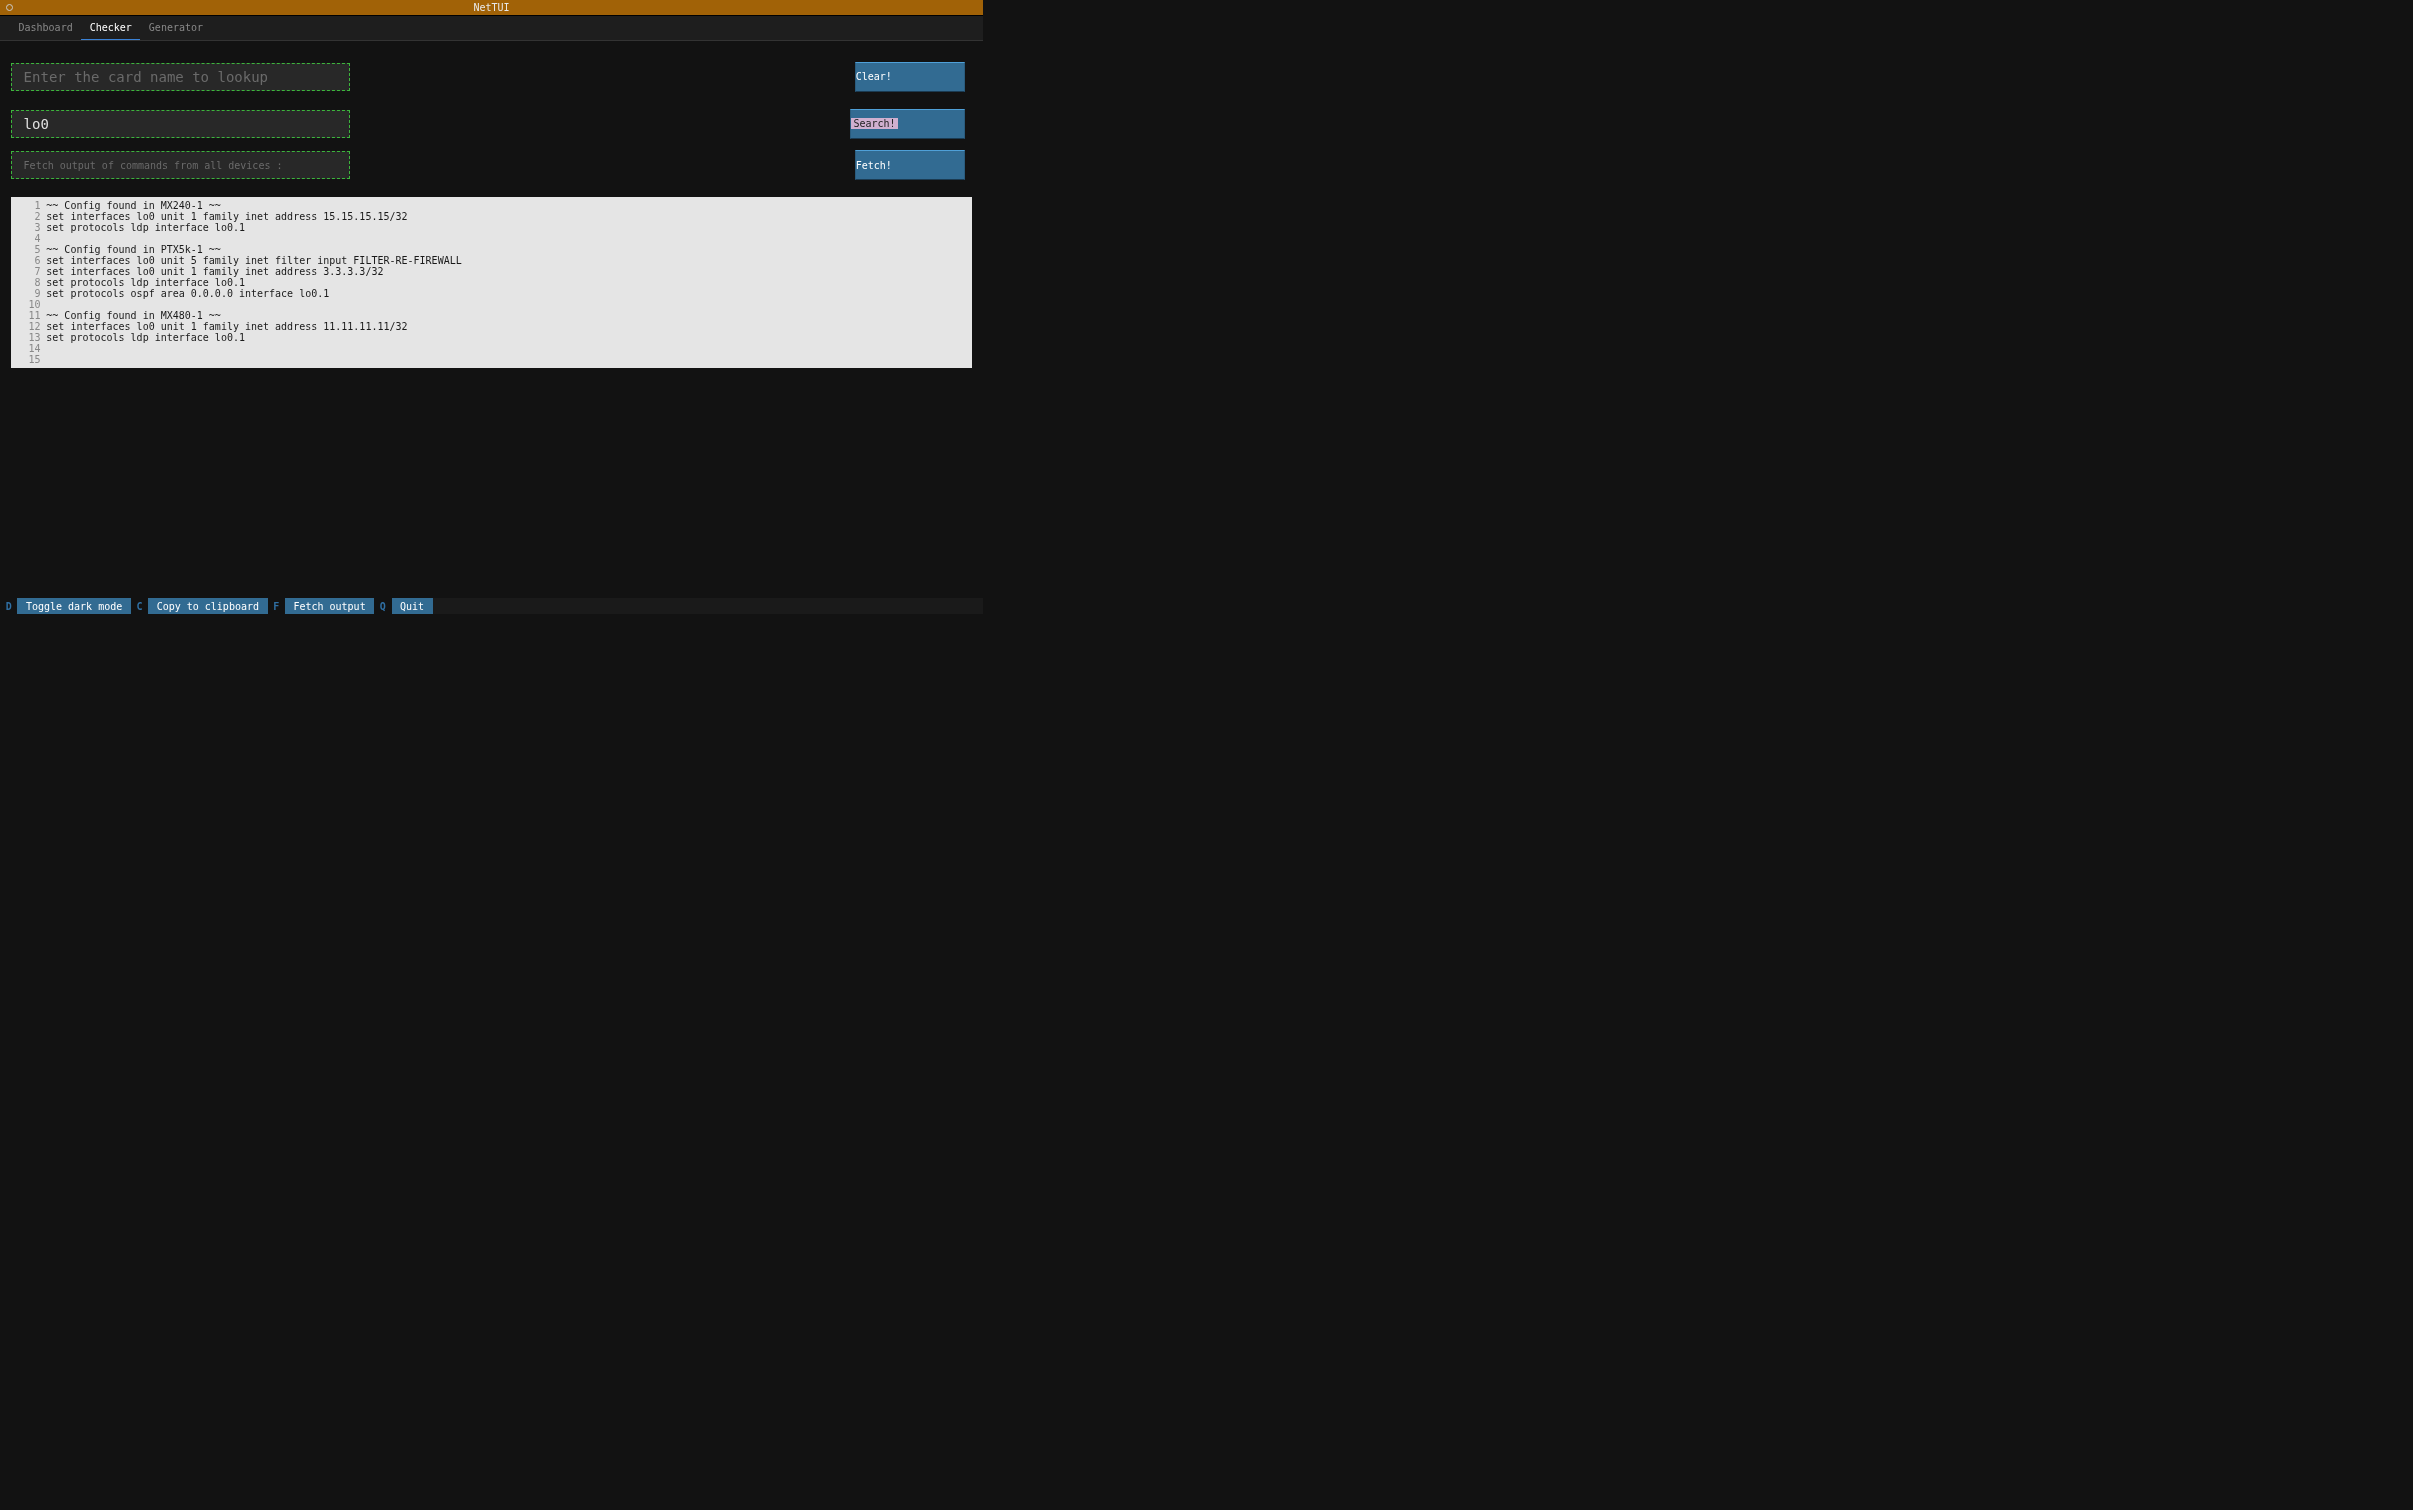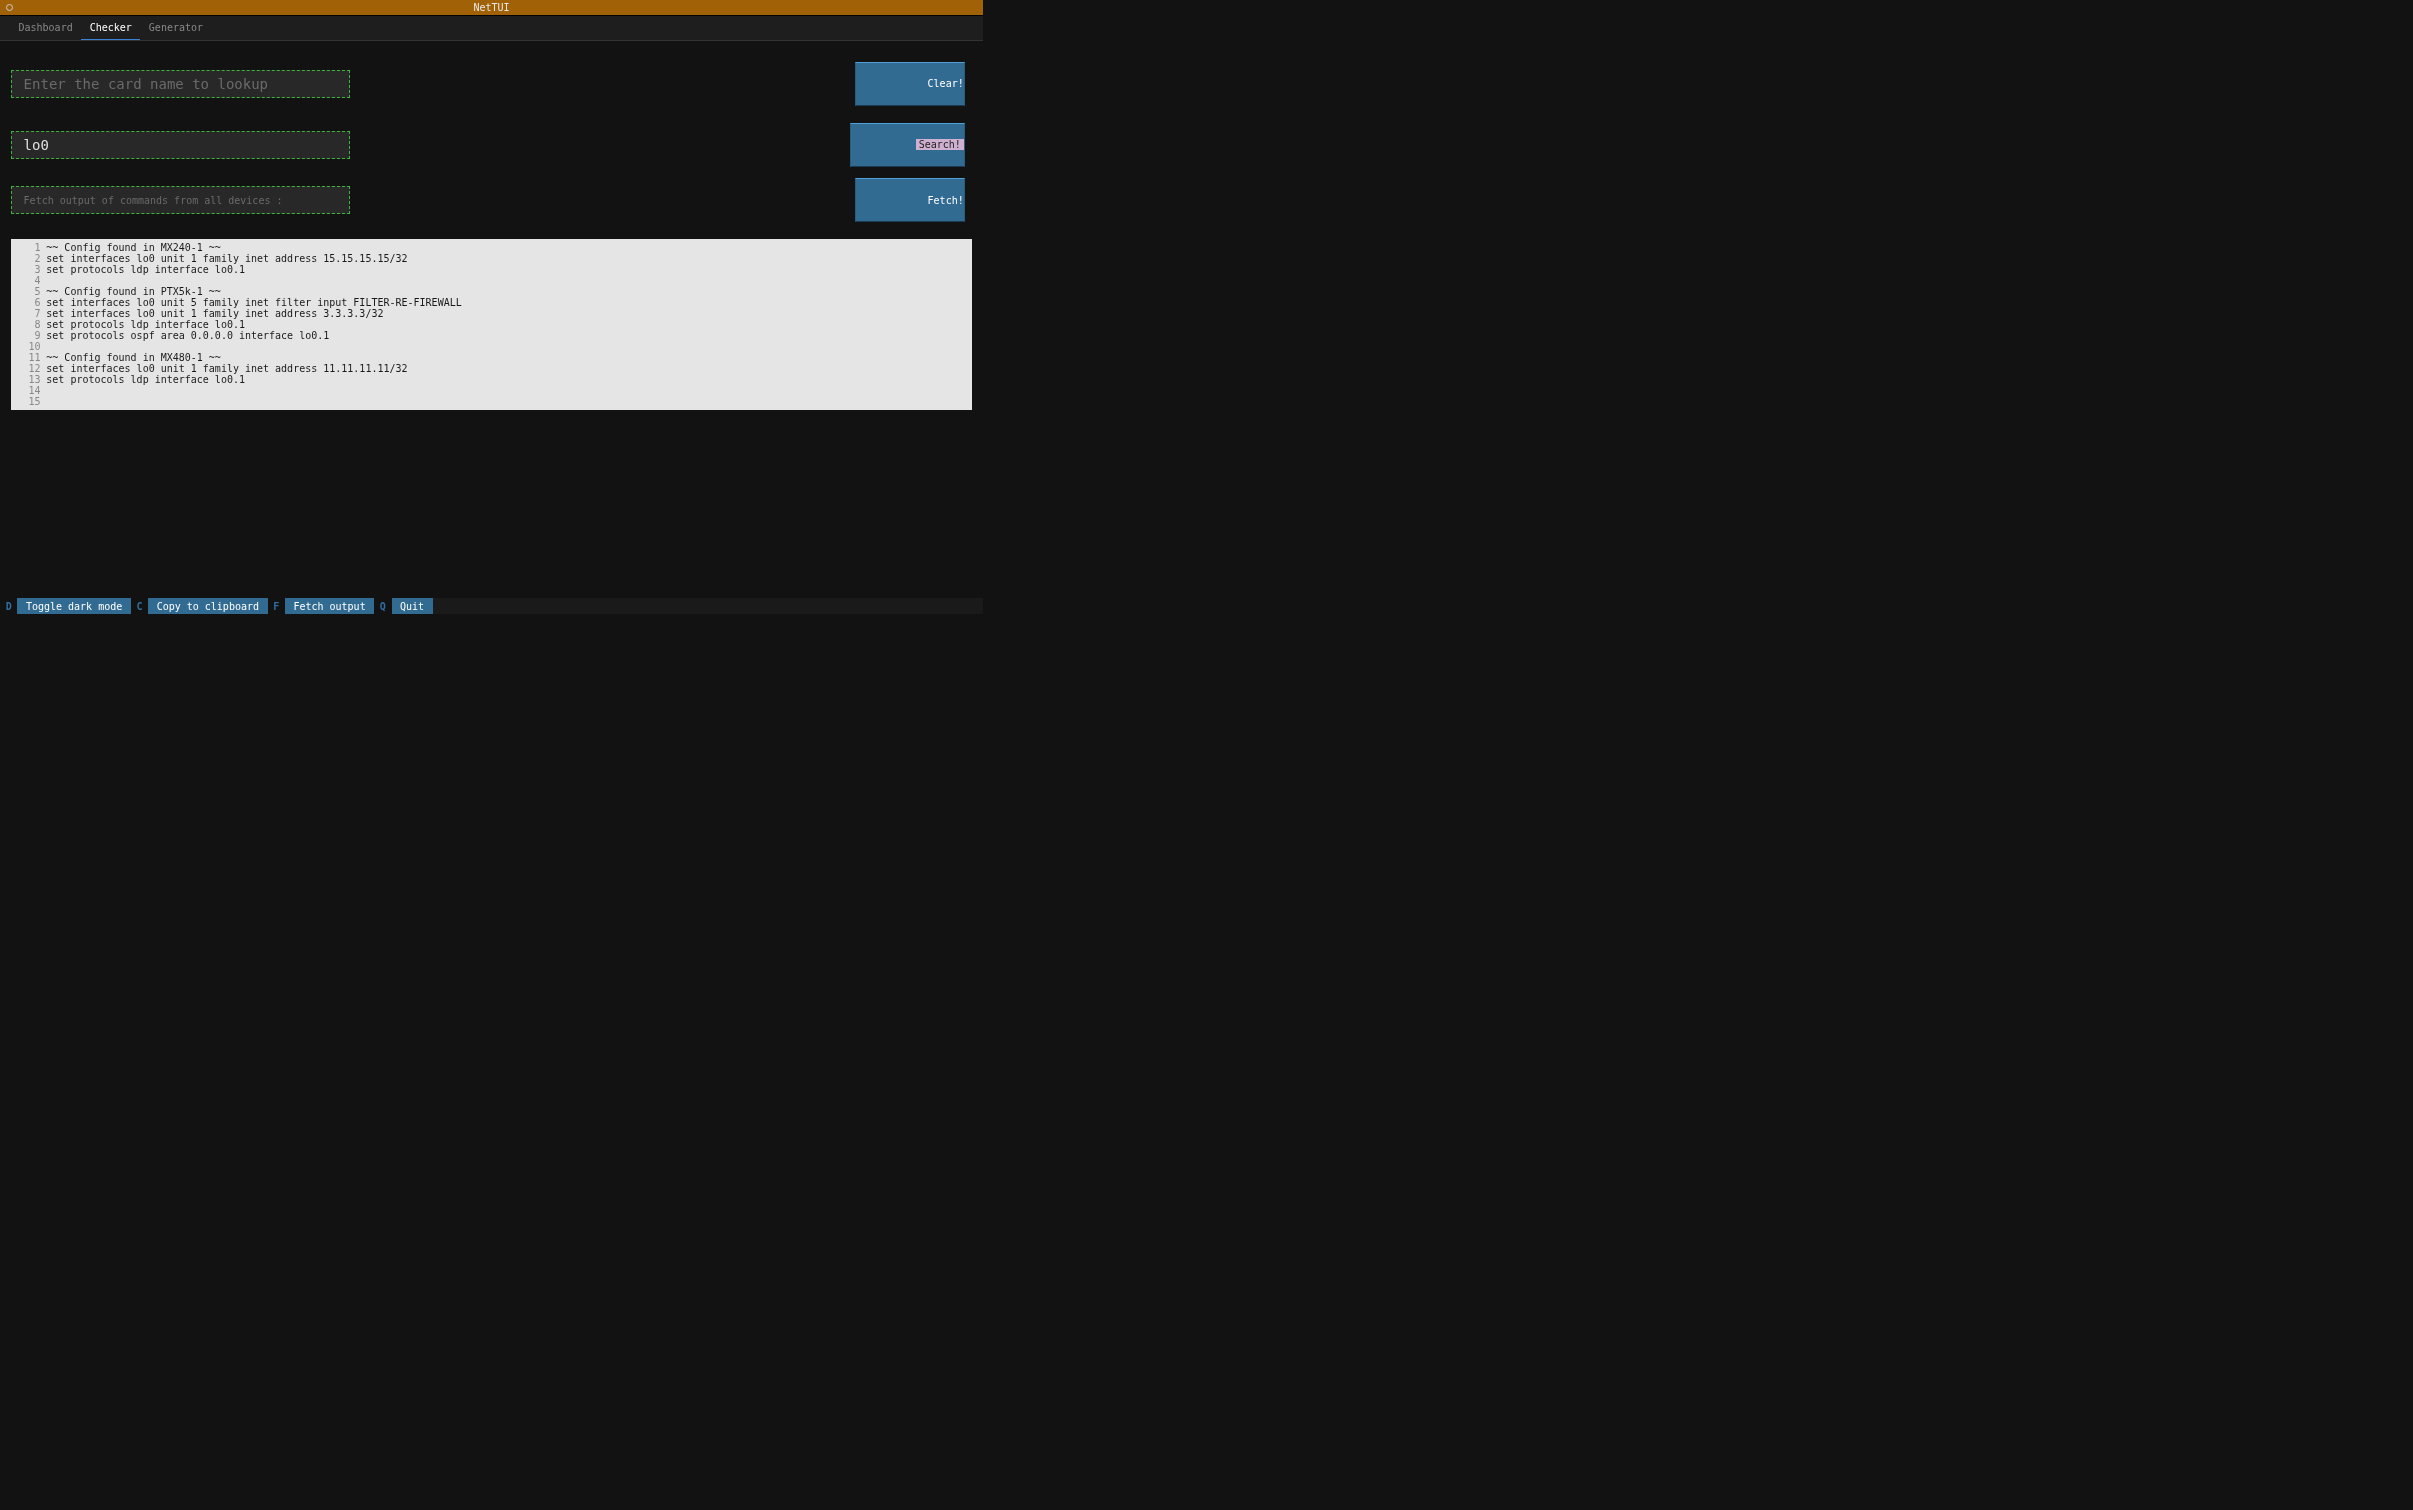--- a/index.html
+++ b/index.html
@@ -103,29 +103,29 @@
   .input-box input::placeholder {
     color: #6a6a6a;
   }
   .input-box .static-text {
     color: #6a6a6a;
   }
 
   
   .btn {
     width: 110px;
-    height: 44px;
+    height: 30px;
     background: #326b92;
     border-top: 1.4px solid #4fa0d8;
     border-left: 0.7px solid #2a5c7e;
     border-right: 0.7px solid #2a5c7e;
     border-bottom: 1.4px solid #1b3b52;
     display: flex;
     align-items: center;
-    justify-content: flex-end;
+    justify-content: flex-start;
     color: #fff;
     cursor: pointer;
     font-weight: 500;
   }
   .btn.selected .btn-label {
     background: #d0b0d0;
     color: #222;
     padding: 0 2.8px;
   }
 

